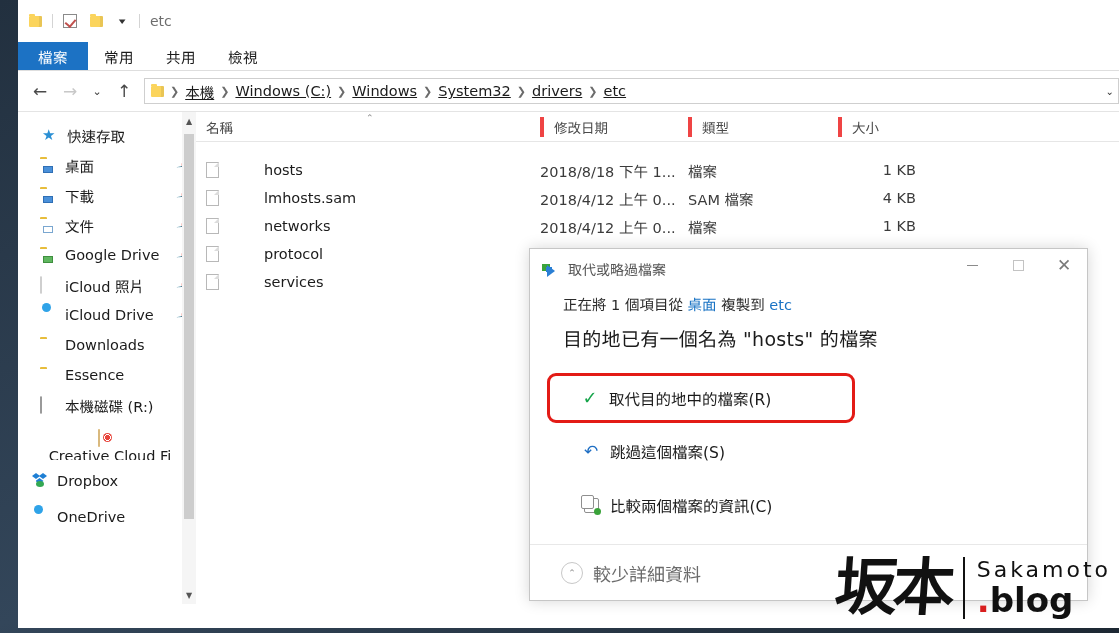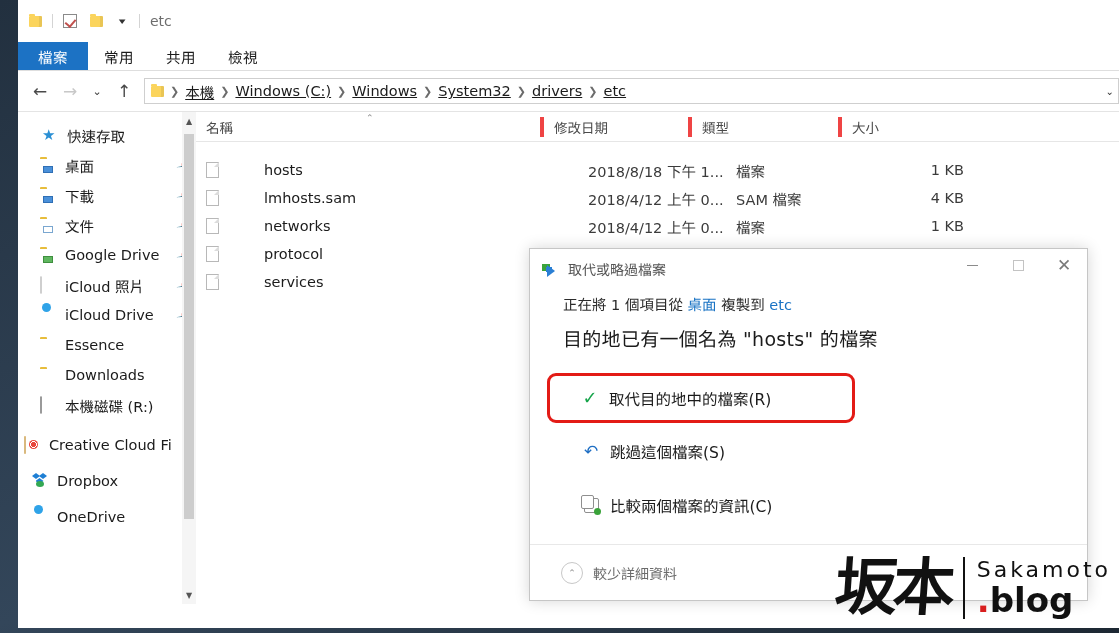--- a/index.html
+++ b/index.html
@@ -317,21 +317,21 @@
     height: 28px;
     align-items: center;
     font-size: 14.5px;
     color: #1b1b1b;
   }
   .filerow .c {
     display: flex; align-items: center;
     height: 28px;
   }
   .c.name { width: 344px; padding-left: 10px; gap: 35px; }
-  .c.date { width: 148px; color: #3b3b3b; margin-left: 48px; }
+  .c.date { width: 148px; color: #3b3b3b; }
   .c.type { width: 150px; color: #3b3b3b; }
   .c.size { width: 90px; color: #3b3b3b; justify-content: flex-end; padding-right: 12px; }
   .file-ico {
     width: 13px; height: 16px;
     border: 1px solid #b8b8b8;
     background: #fff;
     margin-right: 10px;
     position: relative;
     flex: 0 0 13px;
   }
@@ -463,21 +463,21 @@
     padding-left: 31px;
     background: #fff;
   }
   .chev-circ {
     width: 22px; height: 22px; border-radius: 50%;
     border: 1px solid #c8c8c8;
     display: flex; align-items: center; justify-content: center;
     font-size: 9px; color: #8a8a8a;
     margin-right: 10px;
   }
-  .dlg-foot-text { font-size: 14px; color: #6b6b6b; }
+  .dlg-foot-text { font-size: 18px; color: #6b6b6b; }
 
   
   .watermark {
     position: absolute;
     right: 8px; bottom: 14px;
     z-index: 40;
     display: flex; align-items: center;
     pointer-events: none;
   }
   .wm-cjk {
@@ -602,34 +602,34 @@
           <span class="label">iCloud 照片</span>
           <span class="pin">📌</span>
         </div>
         <div class="navitem">
           <span class="ico"><span class="ic-cloud"></span></span>
           <span class="label">iCloud Drive</span>
           <span class="pin">📌</span>
         </div>
         <div class="navitem">
           <span class="ico"><span class="ic-folder"></span></span>
+          <span class="label">Downloads</span>
+        </div>
+        <div class="navitem">
+          <span class="ico"><span class="ic-folder"></span></span>
           <span class="label">Essence</span>
-        </div>
-        <div class="navitem">
-          <span class="ico"><span class="ic-folder"></span></span>
-          <span class="label">Downloads</span>
         </div>
         <div class="navitem">
           <span class="ico"><span class="ic-disk"></span></span>
           <span class="label">本機磁碟 (R:)</span>
         </div>
 
         <div class="navsep"></div>
 
-        <div class="navitem" style="padding-left:6px;">
+        <div class="navitem" style="padding-left:6px;flex-direction:column;">
           <span class="ico"><span class="ic-cc"></span></span>
           <span class="label">Creative Cloud Fi</span>
         </div>
         <div class="navitem" style="padding-left:14px;margin-top:6px;">
           <span class="ico">
             <span class="ic-dropbox"><span class="a"></span><span class="b"></span><span class="c"></span><span class="d"></span></span>
           </span>
           <span class="label">Dropbox</span>
         </div>
         <div class="navitem" style="padding-left:14px;margin-top:6px;">

